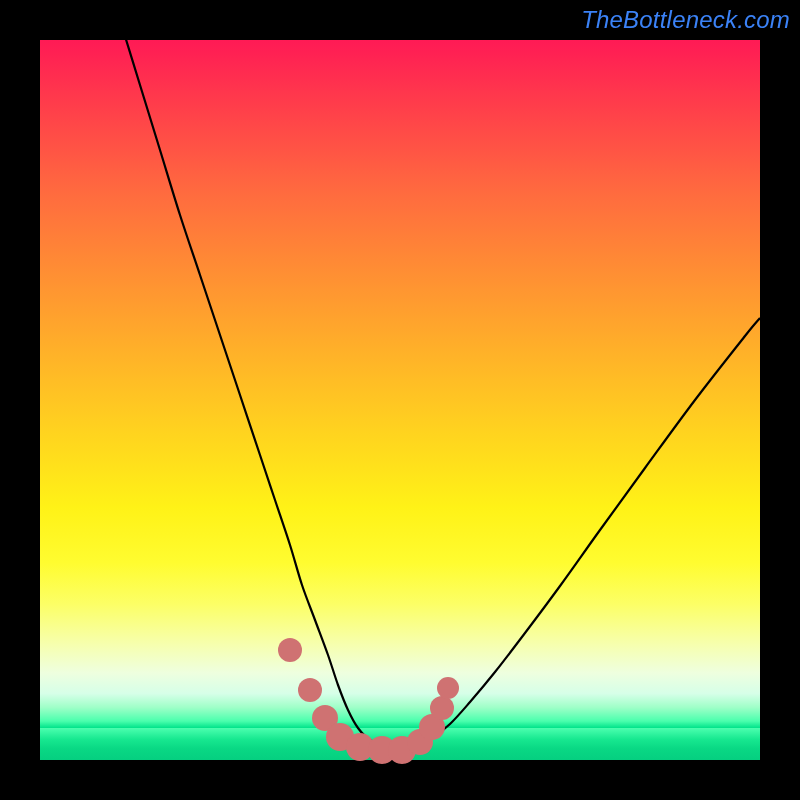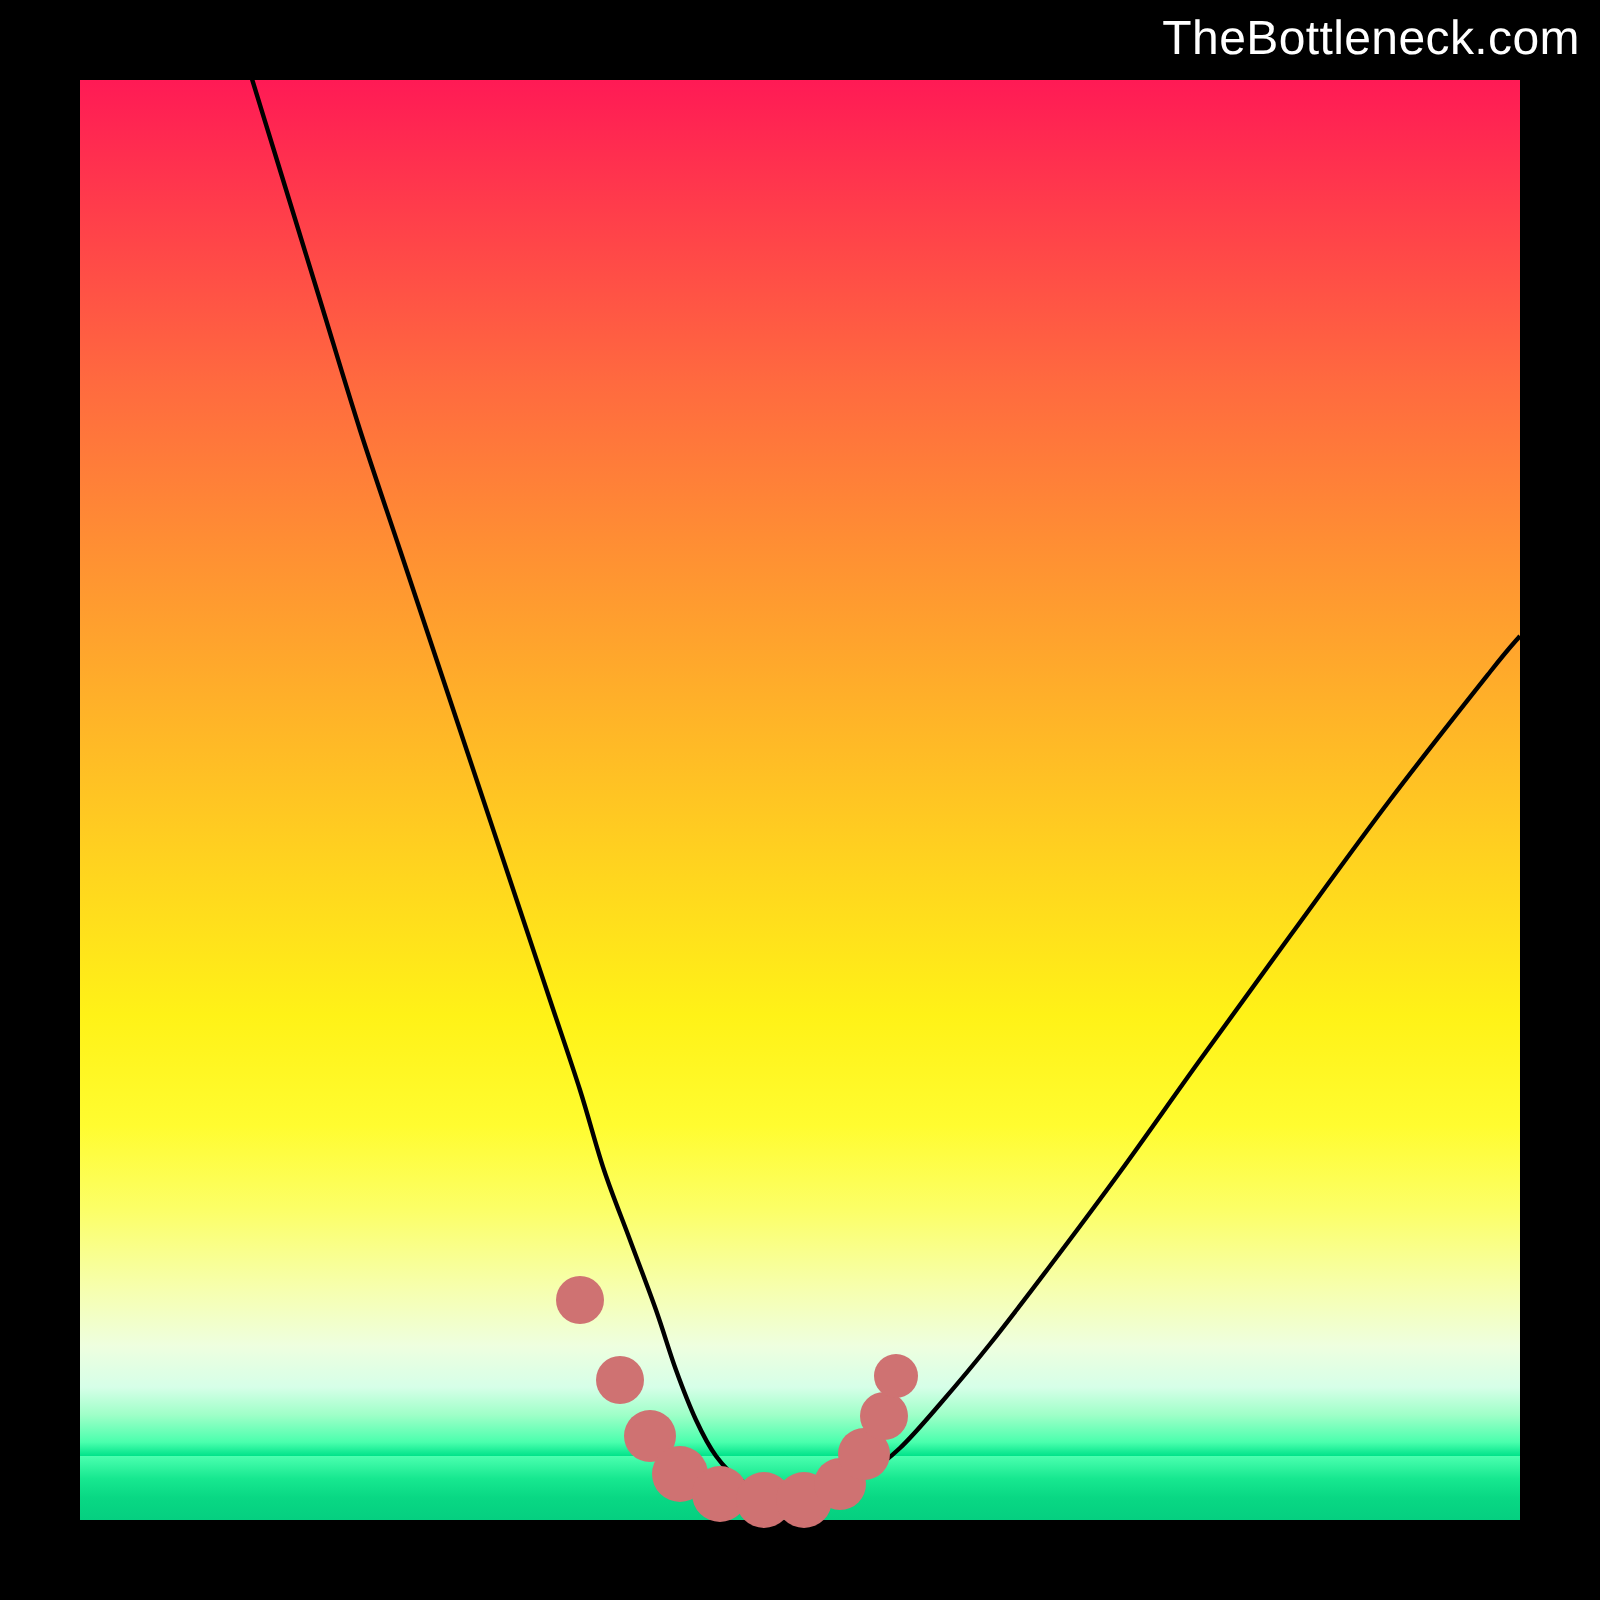--- a/index.html
+++ b/index.html
@@ -55,25 +55,26 @@
     background: linear-gradient(to bottom,
       #4bffaf 0%,
       #17e890 35%,
       #09d884 65%,
       #05cf80 100%);
   }
   .watermark {
     position: absolute;
     top: 6px;
     right: 10px;
-    color: #ffffff;
+    color: #3b82f6;
     font-size: 24px;
     font-weight: 500;
     letter-spacing: 0.2px;
     user-select: none;
+    font-style: italic;
   }
   svg.curve {
     position: absolute;
     left: 0; top: 0;
     width: 720px;
     height: 720px;
     overflow: visible;
   }
   .marker {
     fill: #cf7272;

